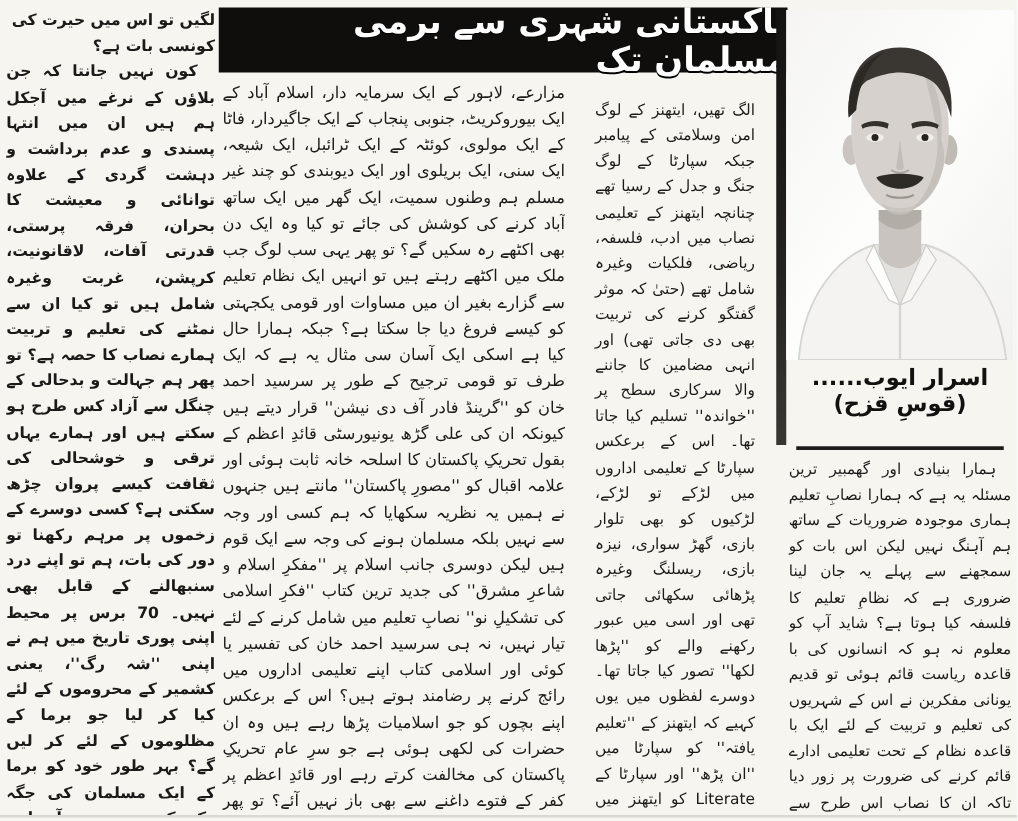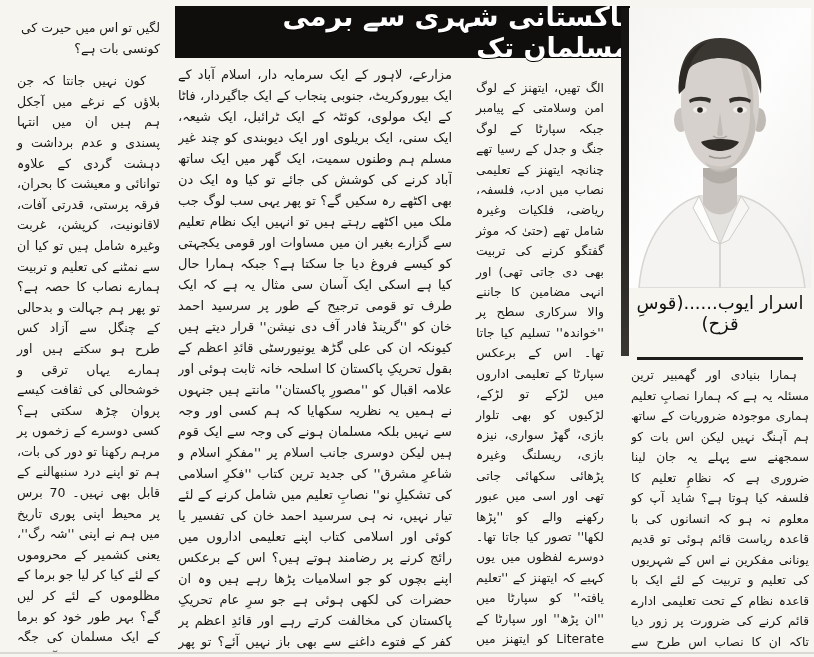--- a/index.html
+++ b/index.html
@@ -9,21 +9,21 @@
     background:#f6f5f0;
     overflow:hidden;
     font-family:"DejaVu Sans",sans-serif;
     color:#1b1a18;
   }
   
   .col-left{
     position:absolute;left:5px;top:6px;width:167px;height:646px;
     direction:rtl;overflow:hidden;
   }
-  .col-left p{margin:12px;text-align:justify;font-size:12.5px;line-height:20.6px;}
+  .col-left p{margin:0;text-align:justify;font-size:12.5px;line-height:20.6px;font-weight:bold;}
   .col-left .first-line{text-align:right;}
   .col-left .body-par{text-indent:14px;}
   
   .banner{
     position:absolute;left:175px;top:6px;width:455px;height:52px;
     background:#0f0e0c;color:#ffffff;
     display:flex;align-items:center;justify-content:center;
     direction:rtl;font-size:27px;font-weight:bold;
     text-shadow:0 1px 0 #000;
   }
@@ -48,21 +48,21 @@
     background:linear-gradient(180deg,#141311 0%,#242220 60%,#3a3733 100%);
   }
   .photo{
     position:absolute;left:0;top:8px;width:182px;height:280px;
     background:#fcfcfb;overflow:hidden;
   }
   .photo svg{display:block;}
   .author-name{
     position:absolute;left:0;top:292px;width:182px;
     text-align:center;direction:rtl;
-    font-size:18px;font-weight:normal;color:#12110f;
+    font-size:18px;font-weight:bold;color:#12110f;
   }
   .contact-chip{
     position:absolute;left:6px;top:330px;width:168px;height:22px;
     background:#e7e6e2;border-radius:9px;
     display:flex;align-items:center;justify-content:center;
     font-family:"Liberation Sans",sans-serif;
     font-size:13.5px;color:#333230;
   }
   .rail-divider{
     position:absolute;left:8px;top:357px;width:166px;height:3px;background:#1e1d1b;

